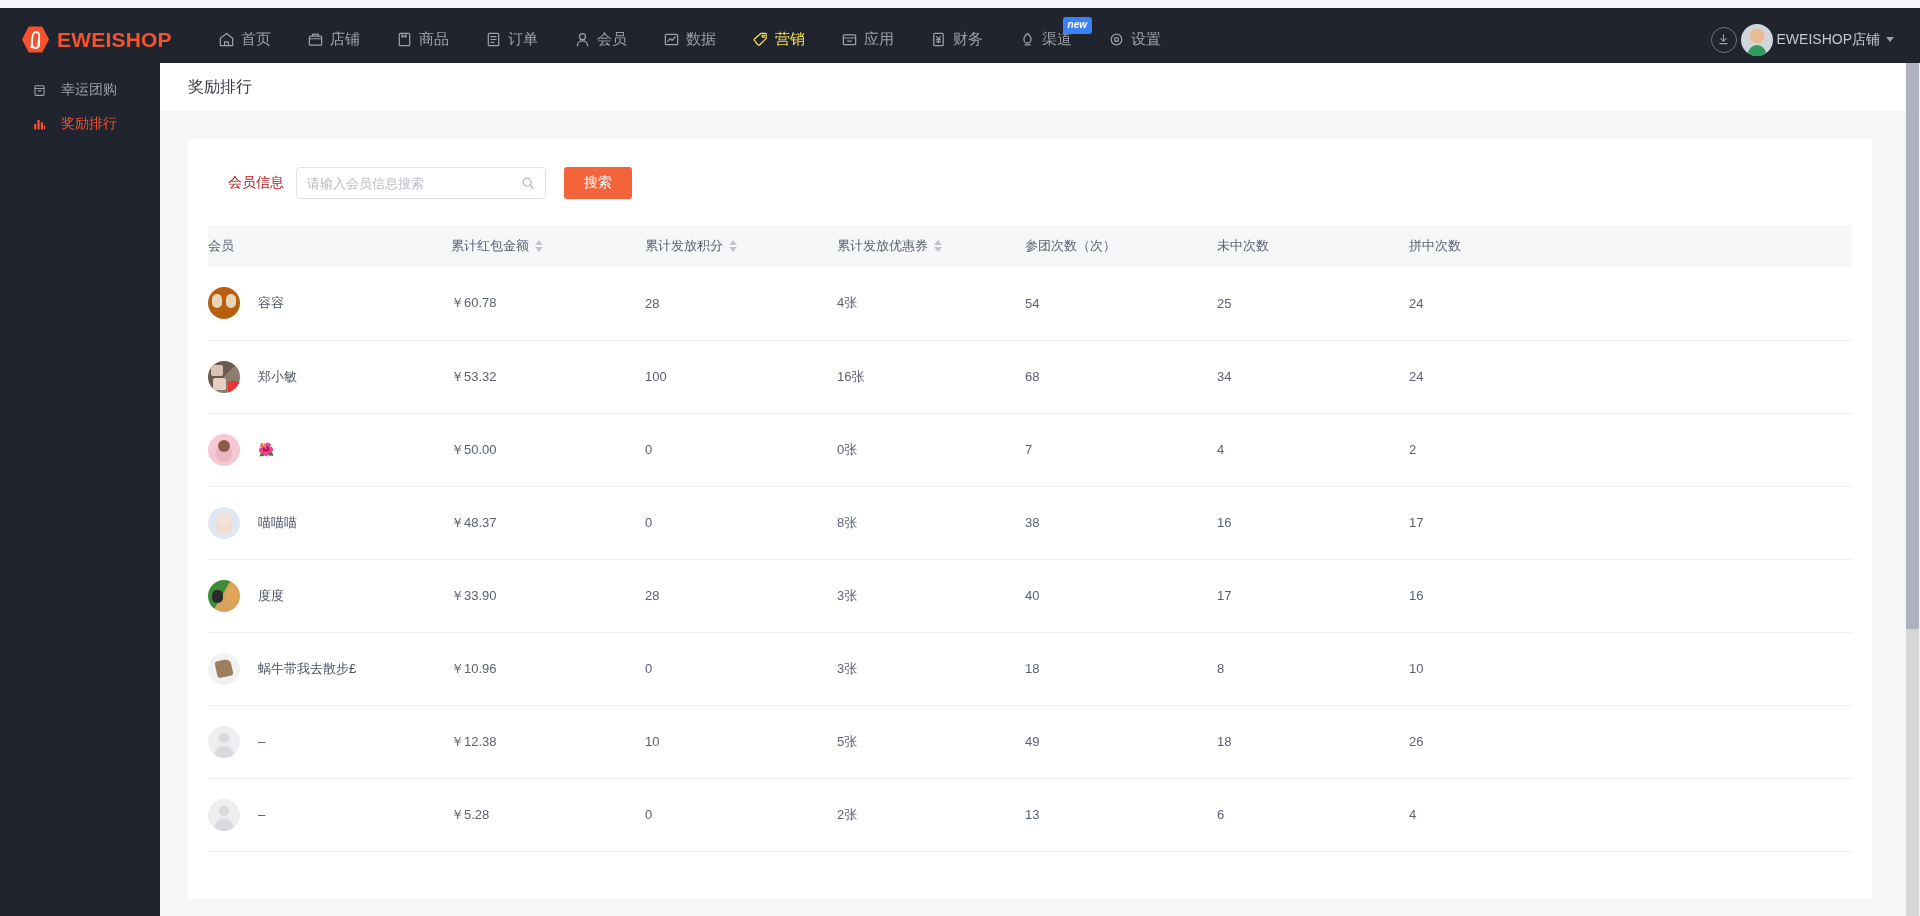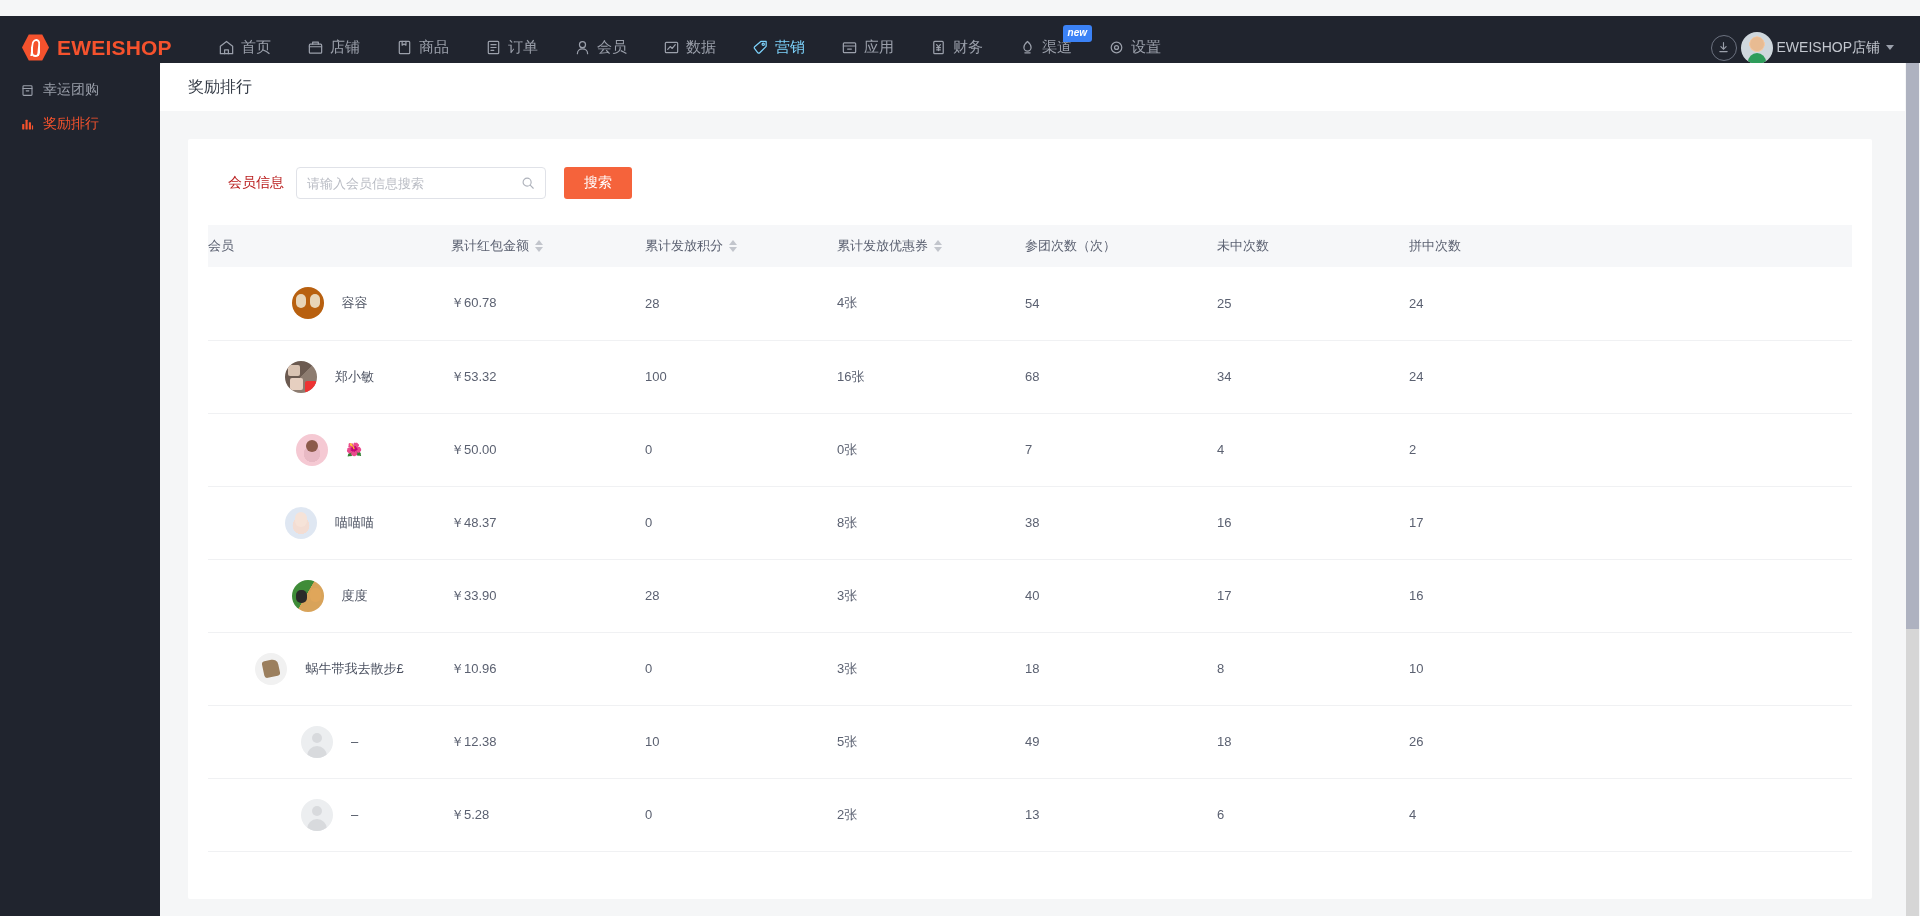--- a/index.html
+++ b/index.html
@@ -6,21 +6,21 @@
   html, body {
     width: 1920px; height: 916px;
     overflow: hidden;
     font-family: "Liberation Sans", "DejaVu Sans", sans-serif;
     background: #f5f6f7;
   }
   body { position: relative; }
 
   
   .topbar {
-    position: absolute; top: 16px; left: 0; width: 1920px; height: 63px;
+    position: absolute; top: 8px; left: 0; width: 1920px; height: 63px;
     background: #20242e;
     display: flex; align-items: center;
   }
   .brand { display: flex; align-items: center; padding-left: 22px; width: 200px; }
   .brand-mark {
     width: 27px; height: 27px; margin-right: 8px; flex: none;
     position: relative;
   }
   .brand-mark .hex {
     position: absolute; inset: 0; background: #f5522d;
@@ -38,21 +38,21 @@
   .brand-text {
     color: #f5522d; font-size: 21px; font-weight: bold; letter-spacing: .2px;
   }
   .navlinks { display: flex; align-items: center; height: 63px; }
   .navitem {
     display: flex; align-items: center; gap: 6px;
     height: 63px; padding: 0 18px;
     color: #9ba0ab; font-size: 15px; cursor: pointer;
     position: relative; white-space: nowrap;
   }
-  .navitem.active { color: #7dd3fc; }
+  .navitem.active { color: #fde047; }
   .navitem.active::after {
     content: ""; position: absolute; left: 18px; right: 18px; bottom: 0;
     height: 3px; background: #f5522d;
   }
   .navicon { width: 17px; height: 17px; display: block; flex: none; }
   .navicon svg { display: block; width: 17px; height: 17px; }
   .newbadge {
     position: absolute; top: 9px; right: -2px;
     background: #3b82f6; color: #fff; font-size: 10px; line-height: 1;
     padding: 3px 5px 4px; border-radius: 3px 3px 3px 0;
@@ -86,22 +86,22 @@
     border-right: 4px solid transparent; border-top: 5px solid #9ba0ab;
     margin-left: 2px;
   }
 
   
   .sidebar {
     position: absolute; top: 63px; left: 0; width: 160px; bottom: 0;
     background: #20242e; padding-top: 10px; z-index: 3;
   }
   .sideitem {
-    display: flex; align-items: center; gap: 8px;
-    height: 34px; padding-left: 20px; color: #9ba0ab; font-size: 14px;
+    display: flex; align-items: center; gap: 14px;
+    height: 34px; padding-left: 32px; color: #9ba0ab; font-size: 14px;
     cursor: pointer;
   }
   .sideitem.active { color: #f5522d; }
   .sideitem svg { width: 15px; height: 15px; display: block; flex: none; }
 
   
   .page {
     position: absolute; top: 63px; left: 160px; right: 0; bottom: 0;
     background: #f5f6f7; overflow: hidden;
   }
@@ -147,21 +147,21 @@
   .sorter i {
     width: 0; height: 0; display: block;
     border-left: 4px solid transparent; border-right: 4px solid transparent;
   }
   .sorter i.up { border-bottom: 5px solid #c2c5cc; }
   .sorter i.dn { border-top: 5px solid #c2c5cc; }
   table.rank tbody td {
     height: 73px; font-size: 13px; color: #5b6171;
     border-bottom: 1px solid #f0f1f3; vertical-align: middle;
   }
-  .memcell { display: flex; align-items: center; gap: 18px; justify-content: center; }
+  .memcell { display: flex; align-items: center; gap: 18px; }
   .av {
     width: 32px; height: 32px; border-radius: 50%; flex: none; overflow: hidden;
     position: relative; background: #eceef0;
   }
   .av.placeholder::before {
     content:""; position:absolute; left:11px; top:7px; width:10px; height:10px;
     border-radius:50%; background:#d8dadd;
   }
   .av.placeholder::after {
     content:""; position:absolute; left:6px; bottom:0; width:20px; height:12px;

